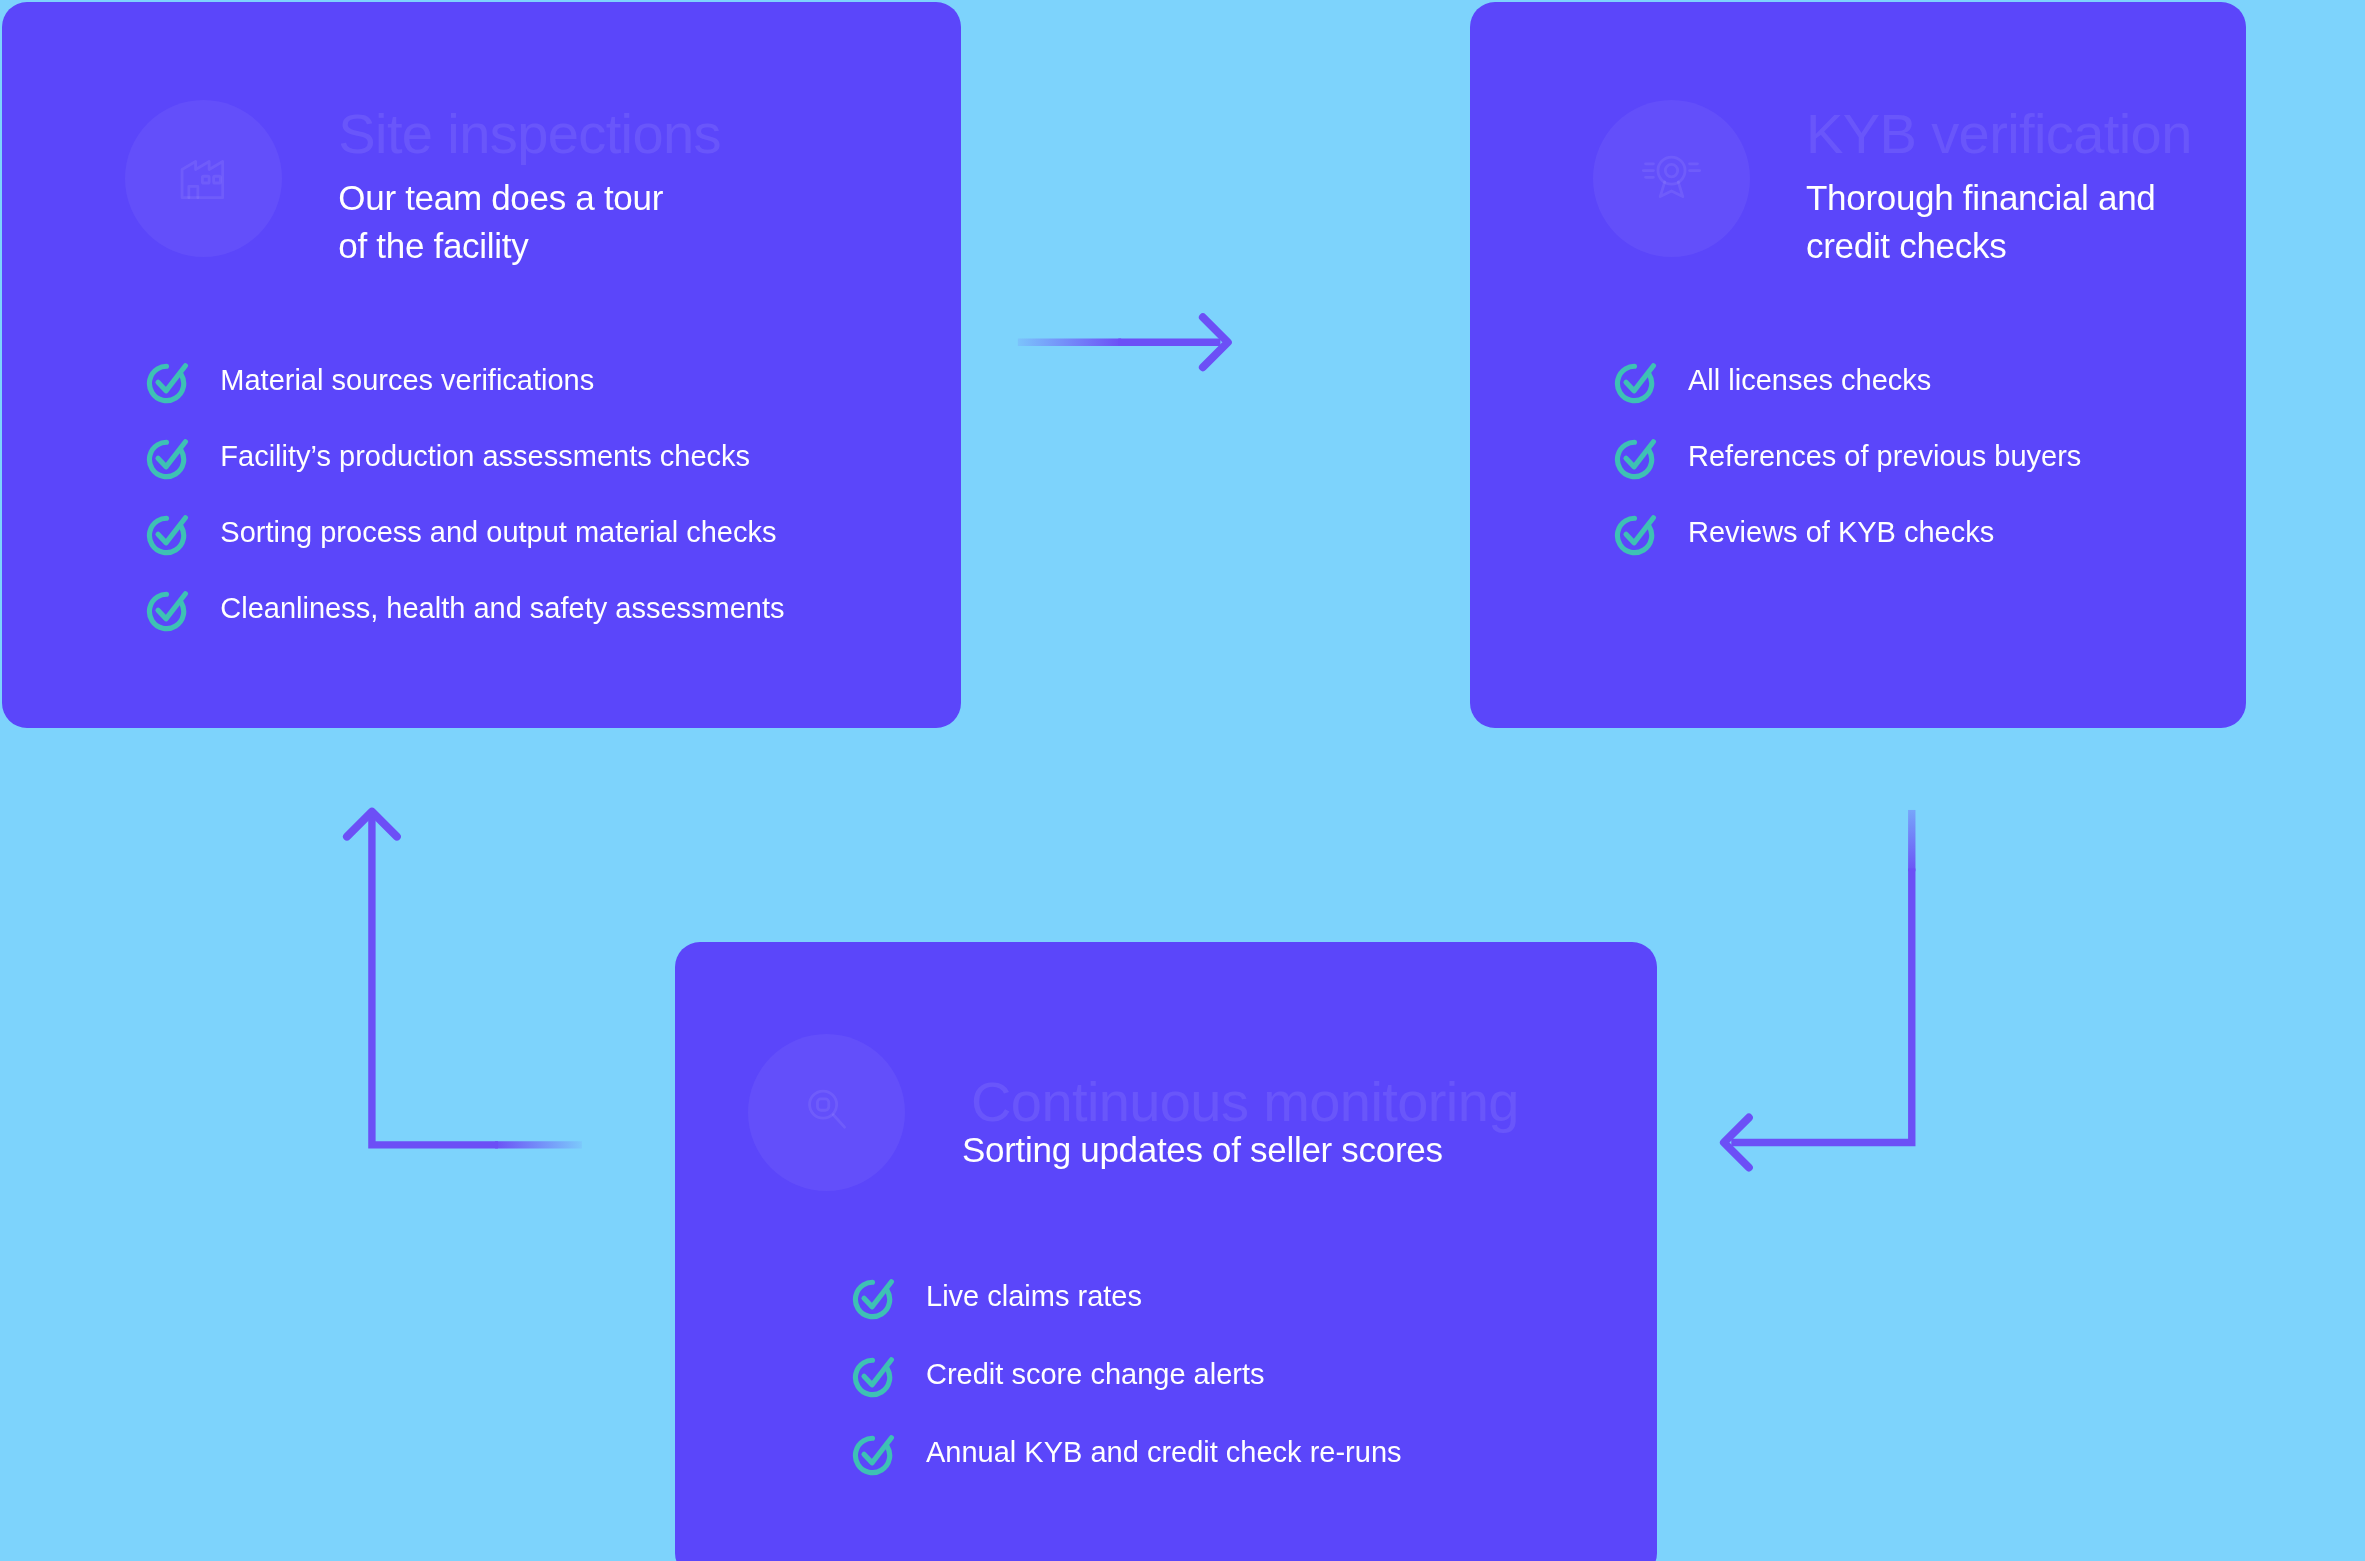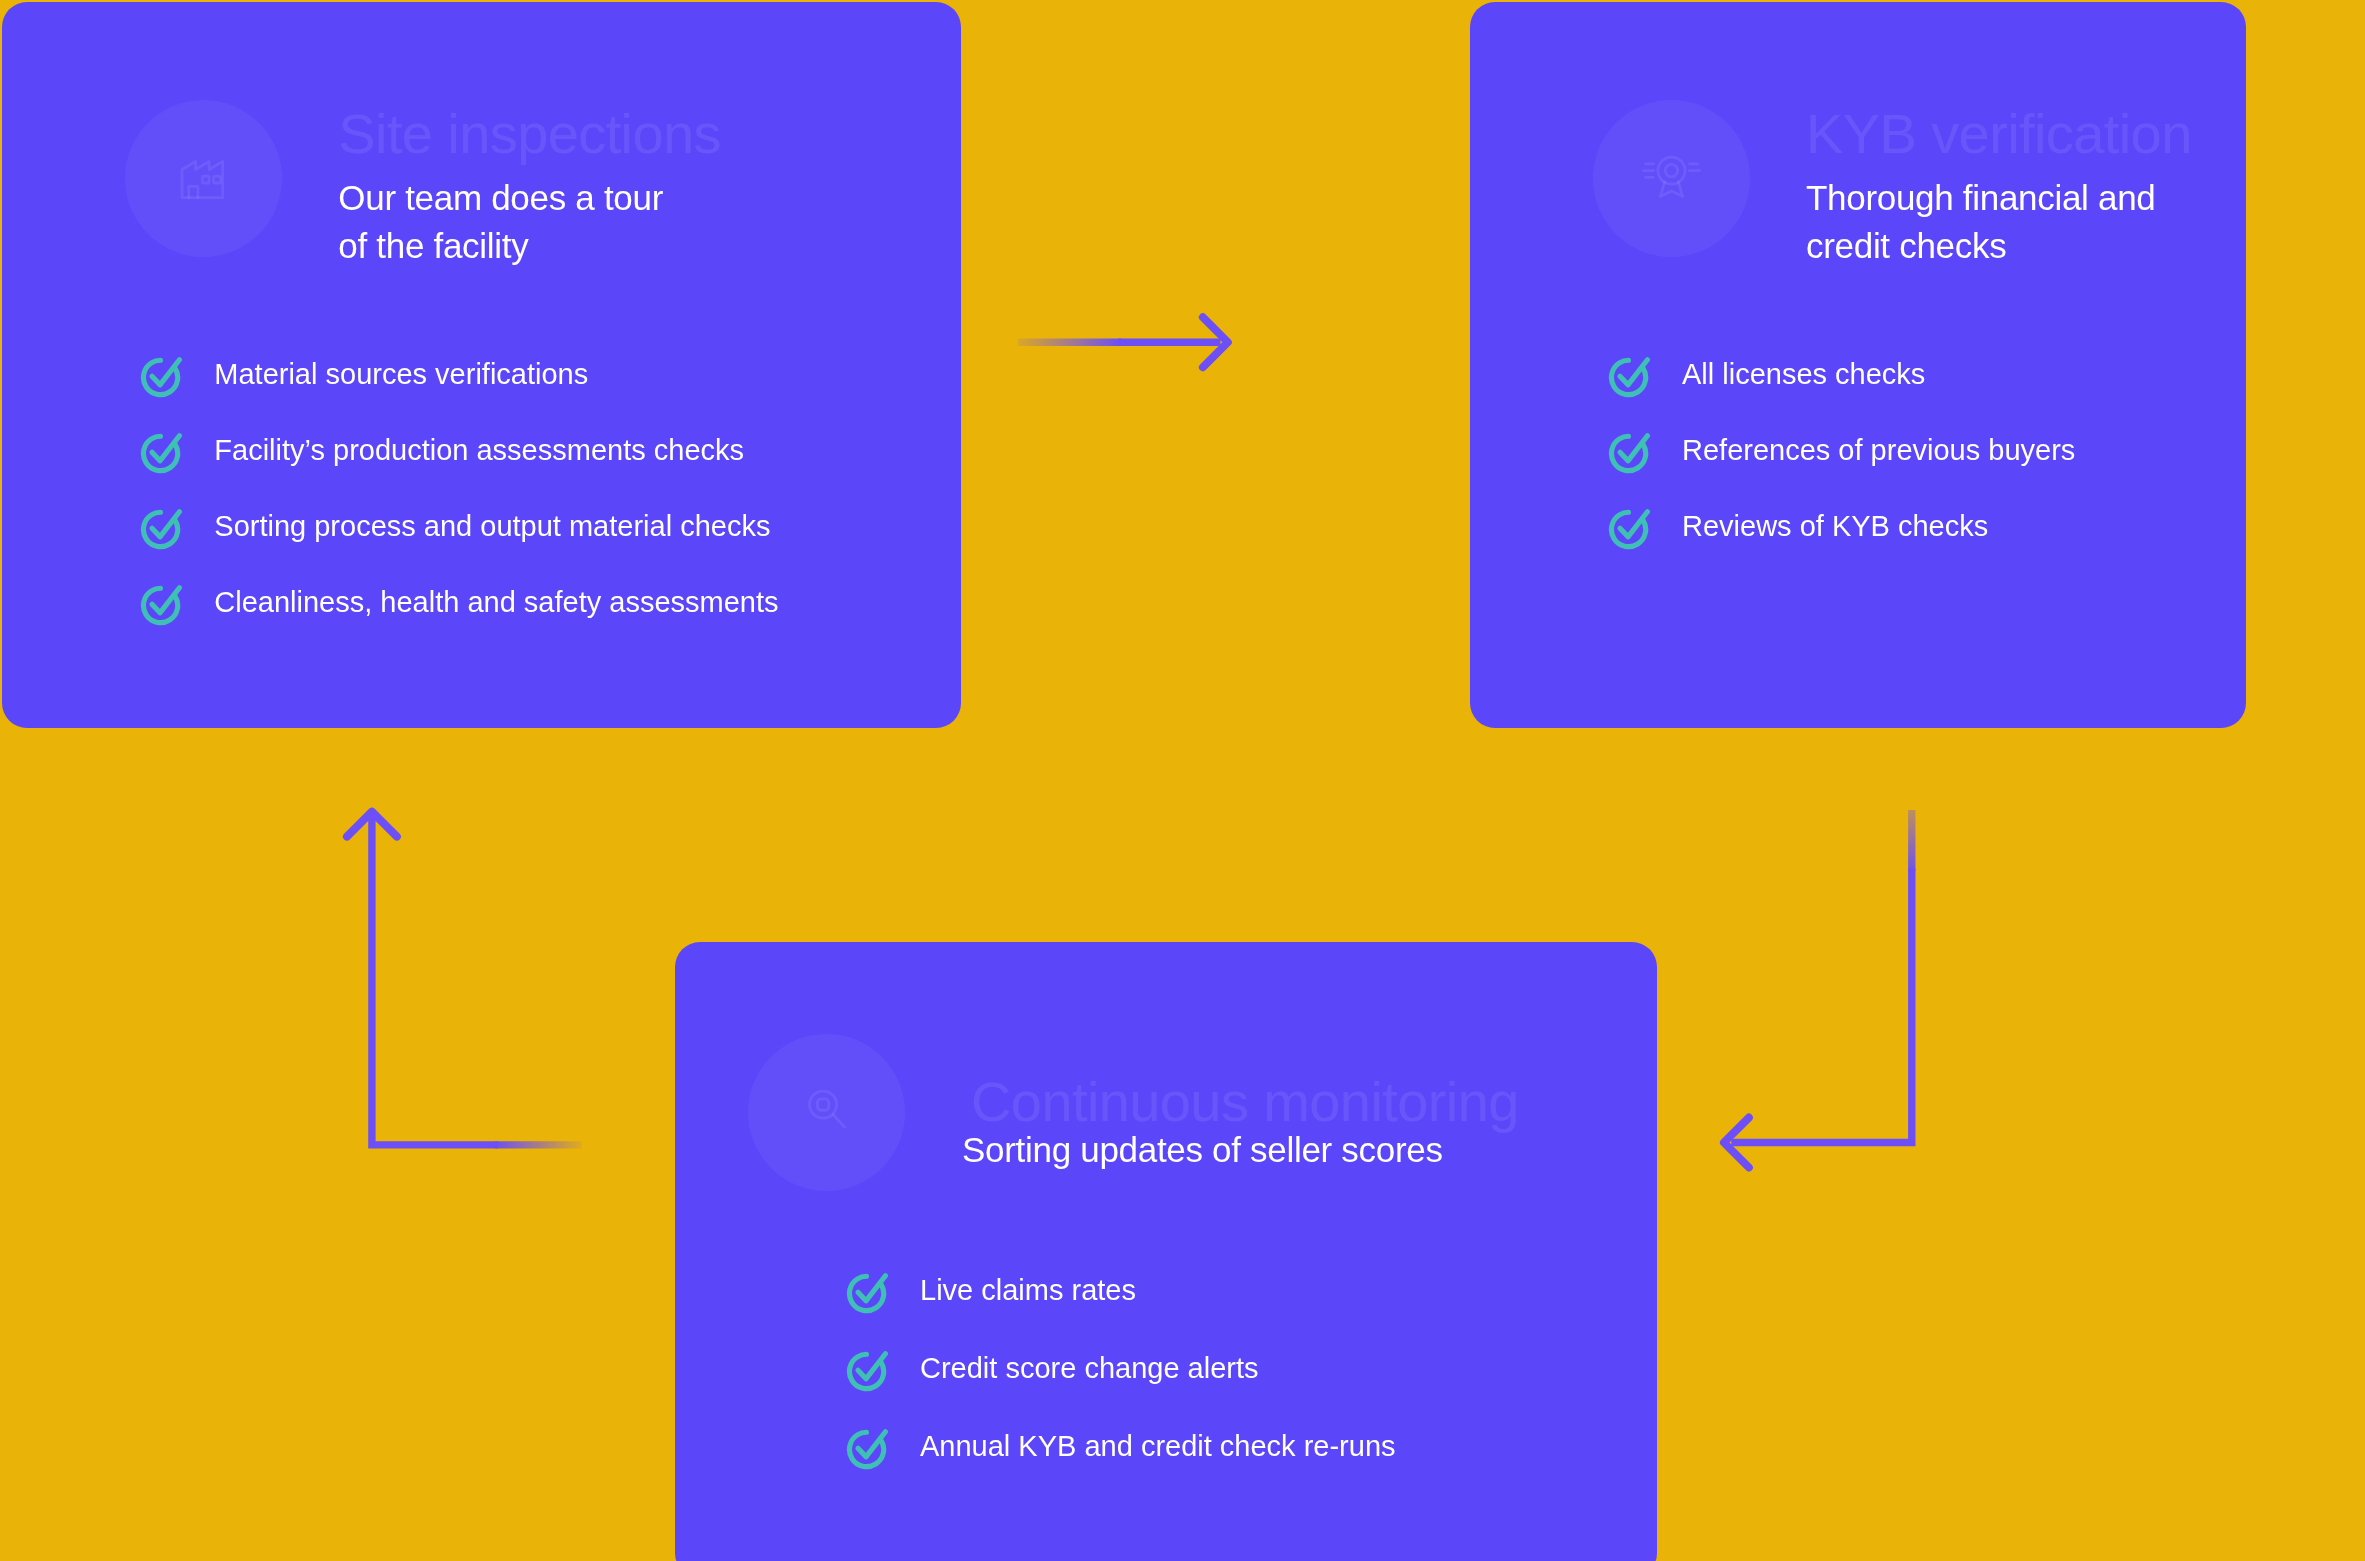--- a/index.html
+++ b/index.html
@@ -1,20 +1,20 @@
 <!DOCTYPE html>
 <html style="font-size:9px"><head>
 <meta charset="utf-8">
 <style>
   html, body { margin: 0; padding: 0; background: #000; }
   .canvas {
     position: relative;
     width: 2366px;
     height: 1562px;
-    background: #eab308;
+    background: #7dd3fc;
     overflow: hidden;
     font-family: "Liberation Sans", "DejaVu Sans", sans-serif;
   }
   .card {
     position: absolute;
     background: #5B46FA;
     border-radius: 25px;
   }
   #card-1 { left: 2.3px;    top: 2.3px;    width: 959px; height: 726px; }
   #card-2 { left: 1470px; top: 2.3px;    width: 776px; height: 726px; }
@@ -55,21 +55,21 @@
     white-space: nowrap;
   }
   #card-1 .heading { left: 336px; top: 172px; }
   #card-2 .heading { left: 336px; top: 172px; }
   #card-3 .heading { left: 287px; top: 184px; }
   .heading .hl { display: block; }
 
   .checklist {
     position: absolute;
     list-style: none;
-    margin: 12px; padding: 0;
+    margin: 18px; padding: 0;
   }
   #card-1 .checklist { left: 126px; top: 336px; }
   #card-2 .checklist { left: 126px; top: 336px; }
   #card-3 .checklist { left: 159px; top: 312px; }
 
   .row { display: flex; align-items: center; height: 48px; margin-bottom: 28px; }
   #card-3 .row { margin-bottom: 30px; }
   .check { width: 48px; height: 48px; flex: none; }
   .item-label {
     margin-left: 26px;

